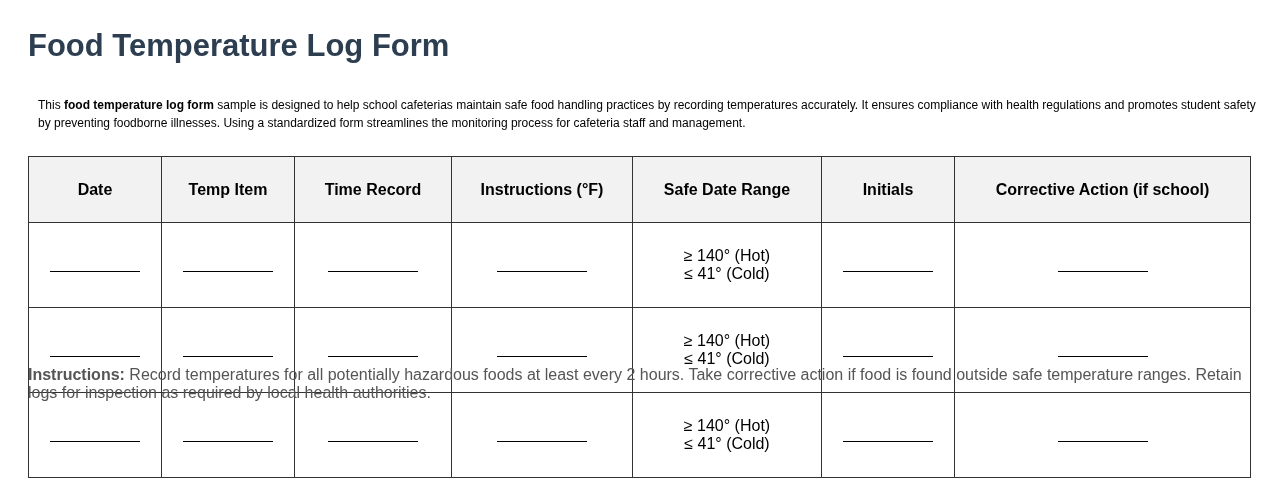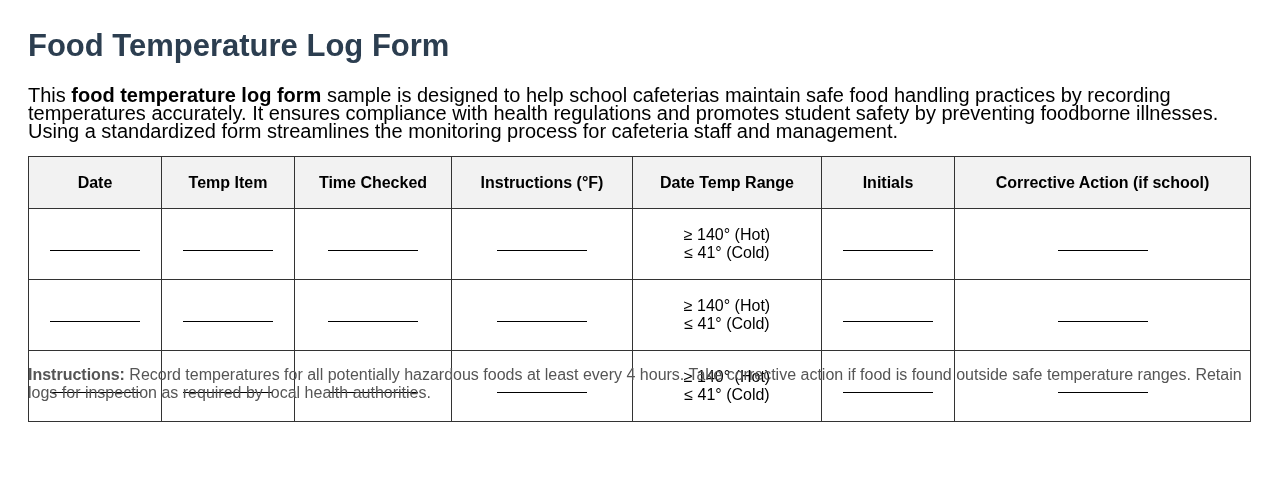--- a/index.html
+++ b/index.html
@@ -31,39 +31,39 @@
       color: #2c3e50;
       letter-spacing: 0px;
       line-height: 36px;
       white-space: nowrap;
     }
     .intro {
       position: absolute;
       top: 86px;
       left: 0;
       width: 1222px;
-      font-size: 20px;
+      font-size: 12px;
       line-height: 18px;
-      margin: 0;
+      margin: 10px;
     }
     .intro b { font-weight: bold; }
     table {
       position: absolute;
       top: 156px;
       left: 0;
       width: 1222px;
       border-collapse: collapse;
       table-layout: fixed;
       font-size: 16px;
     }
     th, td {
       border: 1px solid #333333;
       text-align: center;
       vertical-align: middle;
-      padding: 9px;
+      padding: 16px;
     }
     th {
       background: #f2f2f2;
       font-weight: bold;
       height: 33px;
     }
     td {
       height: 52px;
     }
     .blank-line {
@@ -104,23 +104,23 @@
       <col style="width:157px">
       <col style="width:181px">
       <col style="width:189px">
       <col style="width:133px">
       <col style="width:296px">
     </colgroup>
     <thead>
       <tr>
         <th>Date</th>
         <th>Temp Item</th>
-        <th>Time Checked</th>
+        <th>Time Record</th>
         <th>Instructions (°F)</th>
-        <th>Date Temp Range</th>
+        <th>Safe Date Range</th>
         <th>Initials</th>
         <th>Corrective Action (if school)</th>
       </tr>
     </thead>
     <tbody>
       <tr>
         <td><span class="blank-line"></span></td>
         <td><span class="blank-line"></span></td>
         <td><span class="blank-line"></span></td>
         <td><span class="blank-line"></span></td>
@@ -142,14 +142,14 @@
         <td><span class="blank-line"></span></td>
         <td><span class="blank-line"></span></td>
         <td><span class="blank-line"></span></td>
         <td><span class="range"><span>≥ 140° (Hot)</span><br><span>≤ 41° (Cold)</span></span></td>
         <td><span class="blank-line"></span></td>
         <td><span class="blank-line"></span></td>
       </tr>
     </tbody>
   </table>
 
-  <p class="instructions"><b>Instructions:</b><span> Record temperatures for all potentially hazardous foods at least every 4 hours. Take corrective action if food is found outside safe temperature ranges. Retain logs for inspection as required by local health authorities.</span></p>
+  <p class="instructions"><b>Instructions:</b><span> Record temperatures for all potentially hazardous foods at least every 2 hours. Take corrective action if food is found outside safe temperature ranges. Retain logs for inspection as required by local health authorities.</span></p>
 </div>
 
 </body></html>

